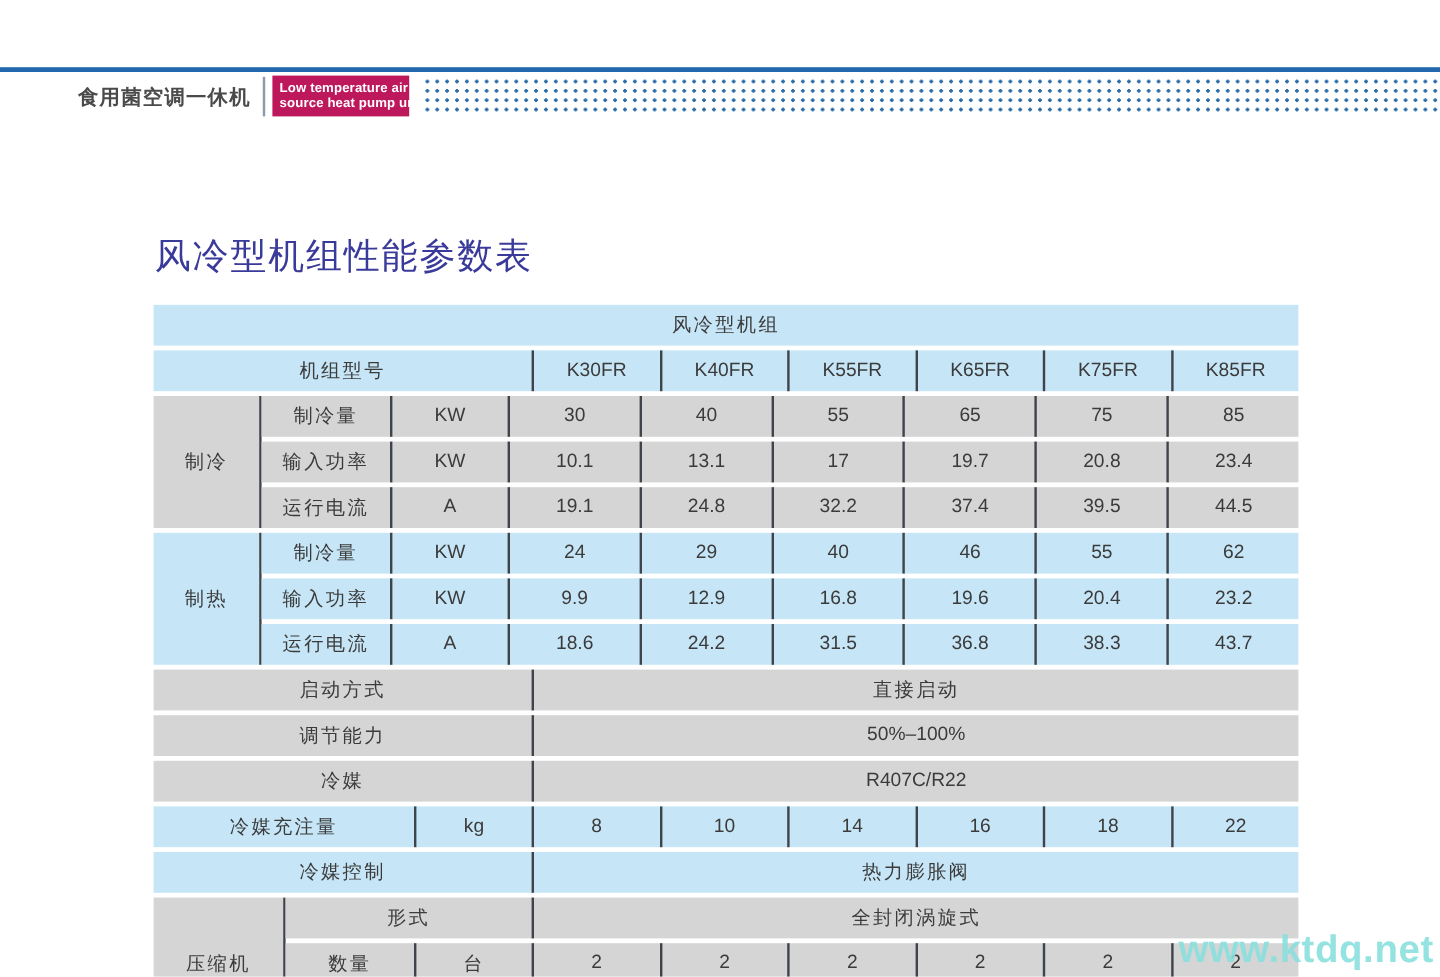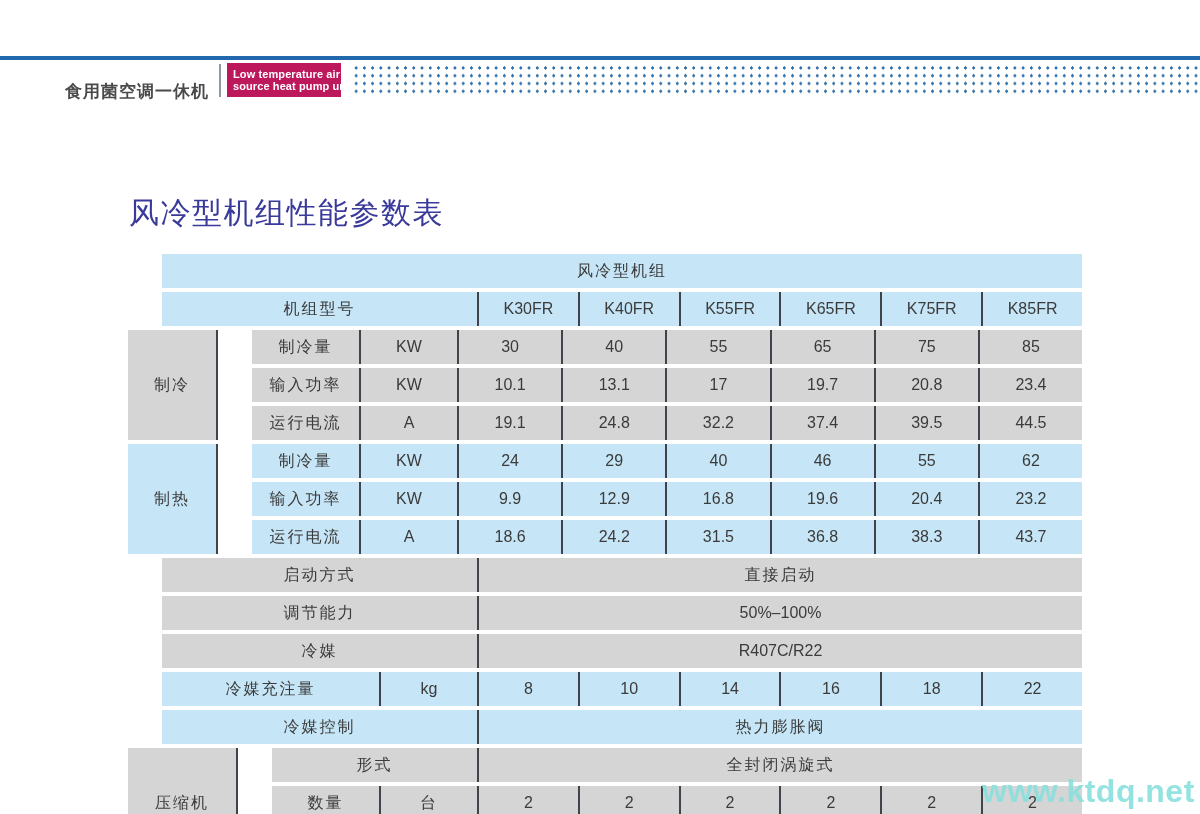--- a/index.html
+++ b/index.html
@@ -1,38 +1,38 @@
 <!DOCTYPE html>
 <html><head>
 <meta charset="utf-8">
 <style>
   html,body{margin:0;padding:0;background:#ffffff;}
   .page{position:relative;width:1200px;height:814px;overflow:hidden;background:#ffffff;
         font-family:"Liberation Sans", sans-serif;}
 
   
   .top-rule{position:absolute;left:0;top:56px;width:1200px;height:4px;background:#2268AD;}
-  .brand{position:absolute;left:65px;top:80px;font-size:17px;font-weight:600;color:#4A4A4A;
+  .brand{position:absolute;left:65px;top:70px;font-size:17px;font-weight:600;color:#4A4A4A;
          letter-spacing:1px;white-space:nowrap;}
   .hdr-divider{position:absolute;left:219px;top:64px;width:2px;height:33px;background:#8E9AA6;}
   .badge{position:absolute;left:227px;top:63px;width:114px;height:34px;background:#be185d;
          box-sizing:border-box;padding:5px 0 0 6px;}
   .badge span{display:block;color:#ffffff;font-size:11px;font-weight:700;line-height:12px;
          letter-spacing:0.1px;white-space:nowrap;}
   .dots{position:absolute;left:352px;top:64px;width:848px;height:31px;
         background-image:radial-gradient(circle,#2E6EA9 1.45px,rgba(0,0,0,0) 1.55px);
         background-size:8.24px 7.8px;}
 
   
   .title{position:absolute;left:129px;top:193px;margin:0;font-size:30px;font-weight:500;
          color:#3A3A9B;letter-spacing:1.5px;white-space:nowrap;}
 
   
   .spec-table{position:absolute;left:128px;top:254px;width:954px;}
-  .t-row{display:flex;height:34px;margin-bottom:4px;margin-left:34px;}
+  .t-row{display:flex;height:34px;margin-bottom:4px;}
   .sec{display:flex;margin-bottom:4px;}
   .sec .stack{flex:1;display:flex;flex-direction:column;border-left:2px solid #3F444B;}
   .stack .t-row{margin-bottom:4px;}
   .stack .t-row:last-child{margin-bottom:0;}
   .blue{background:#C6E6F7;}
   .gray{background:#D5D5D5;}
   .cell{display:flex;align-items:center;justify-content:center;font-size:16px;color:#3B3B3B;
         box-sizing:border-box;white-space:nowrap;}
   .cjk{letter-spacing:2px;}
   .bl{border-left:2px solid #3F444B;}

